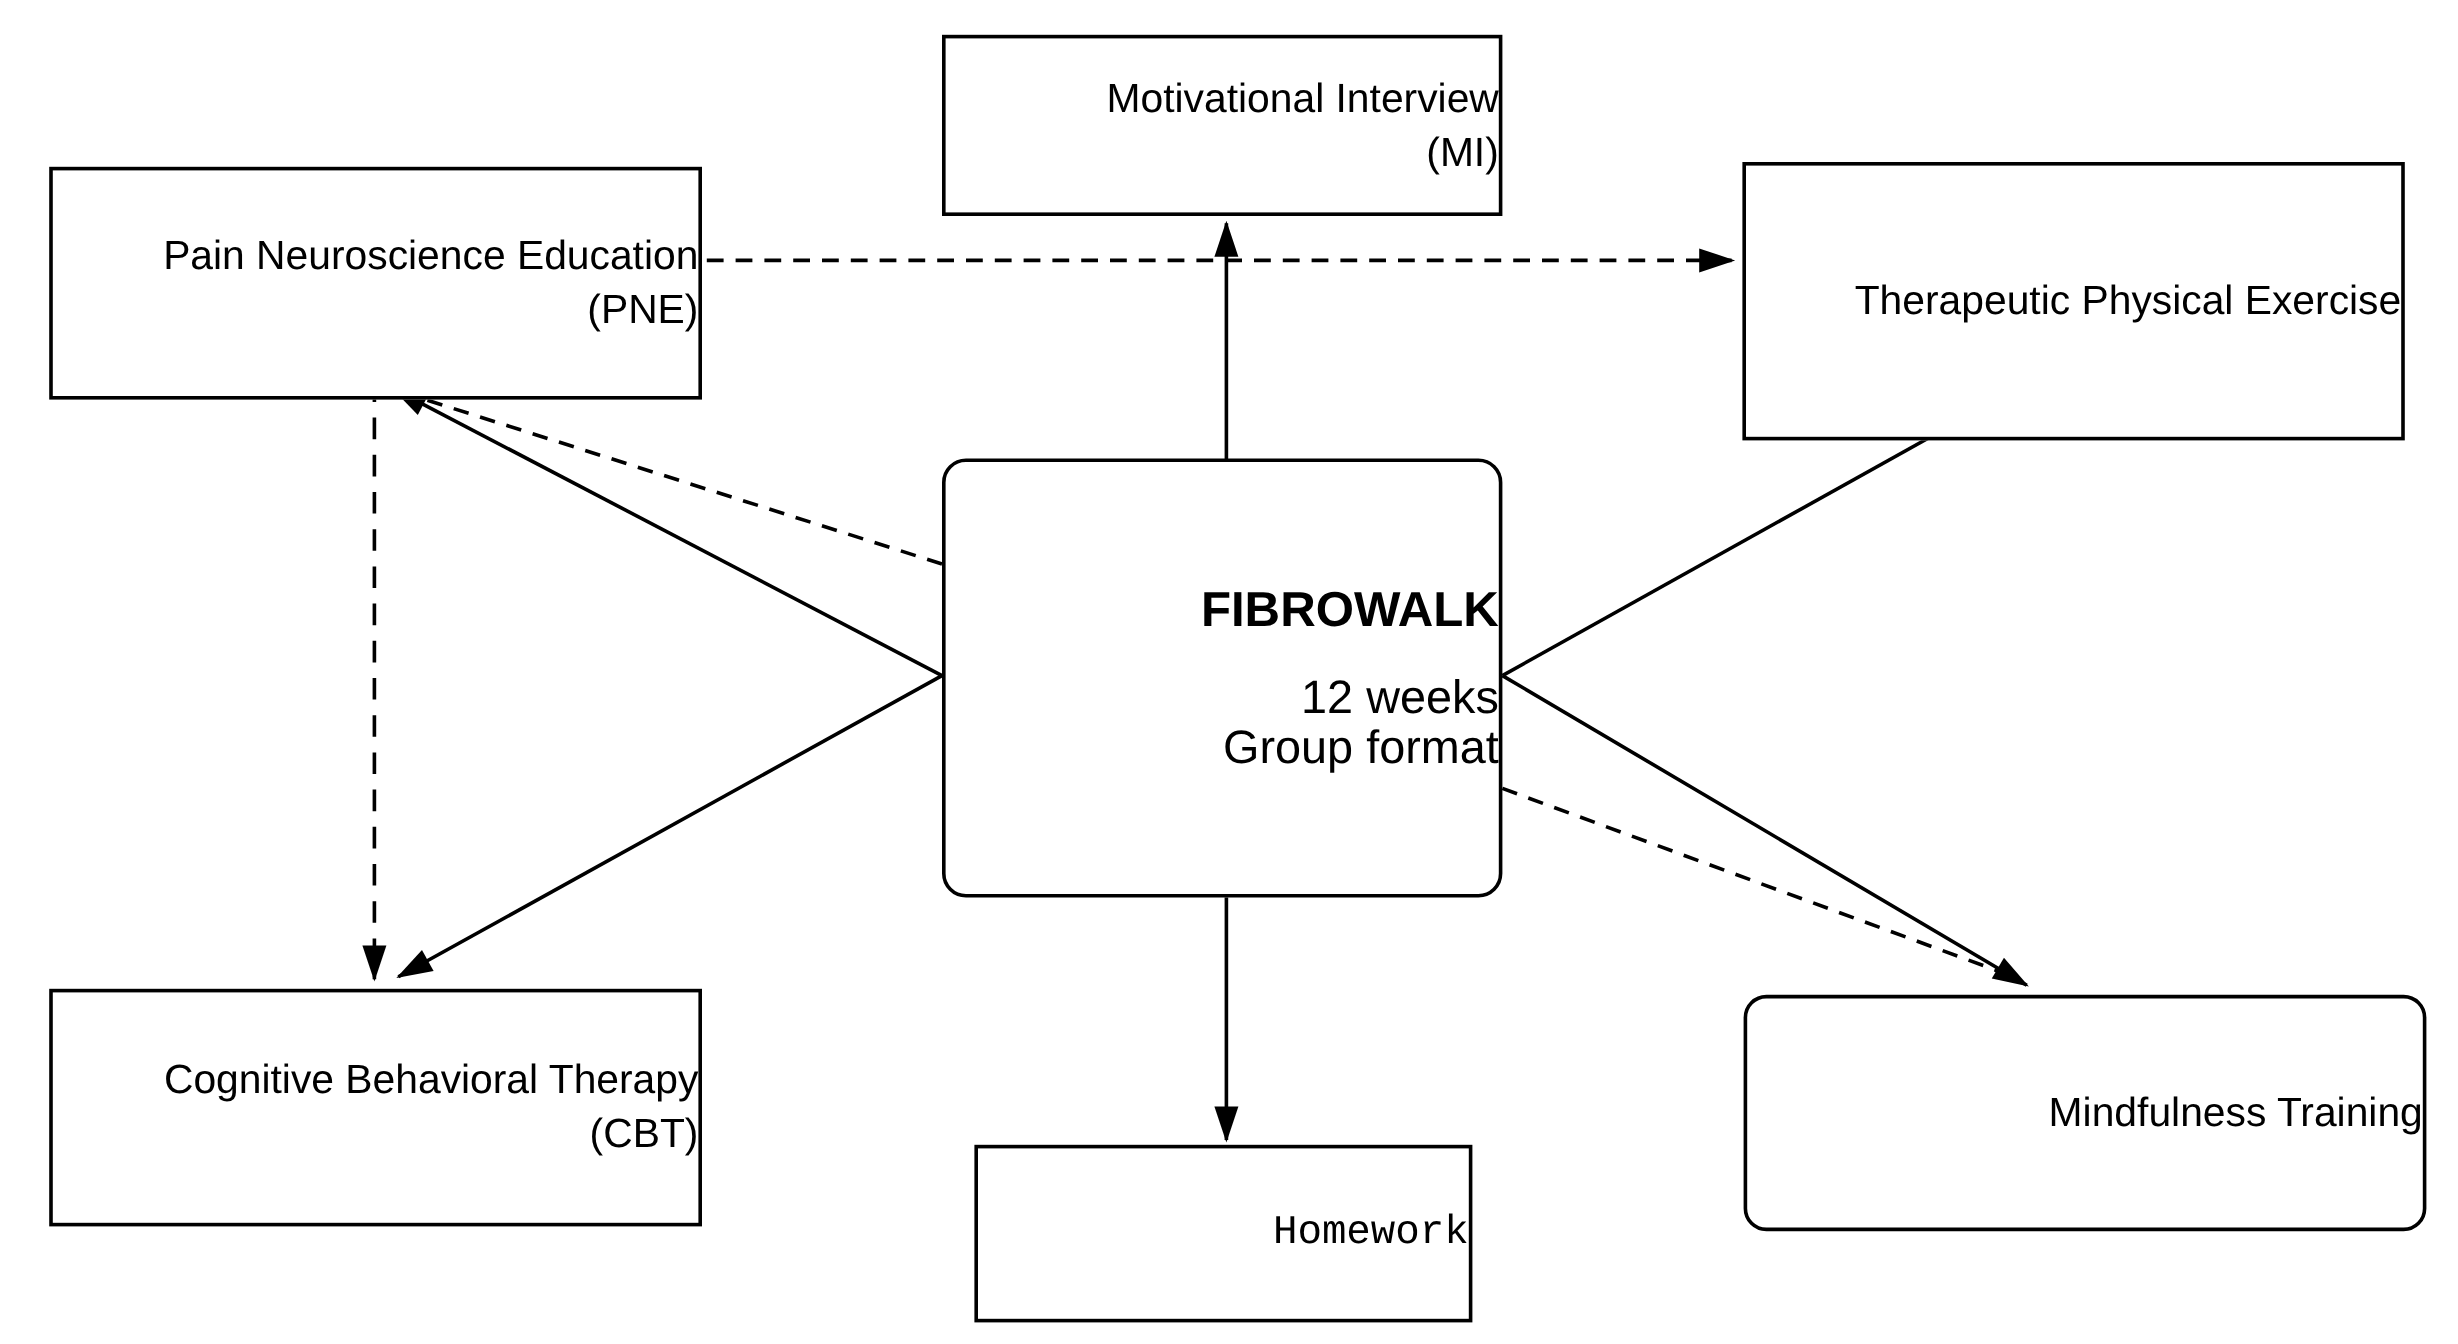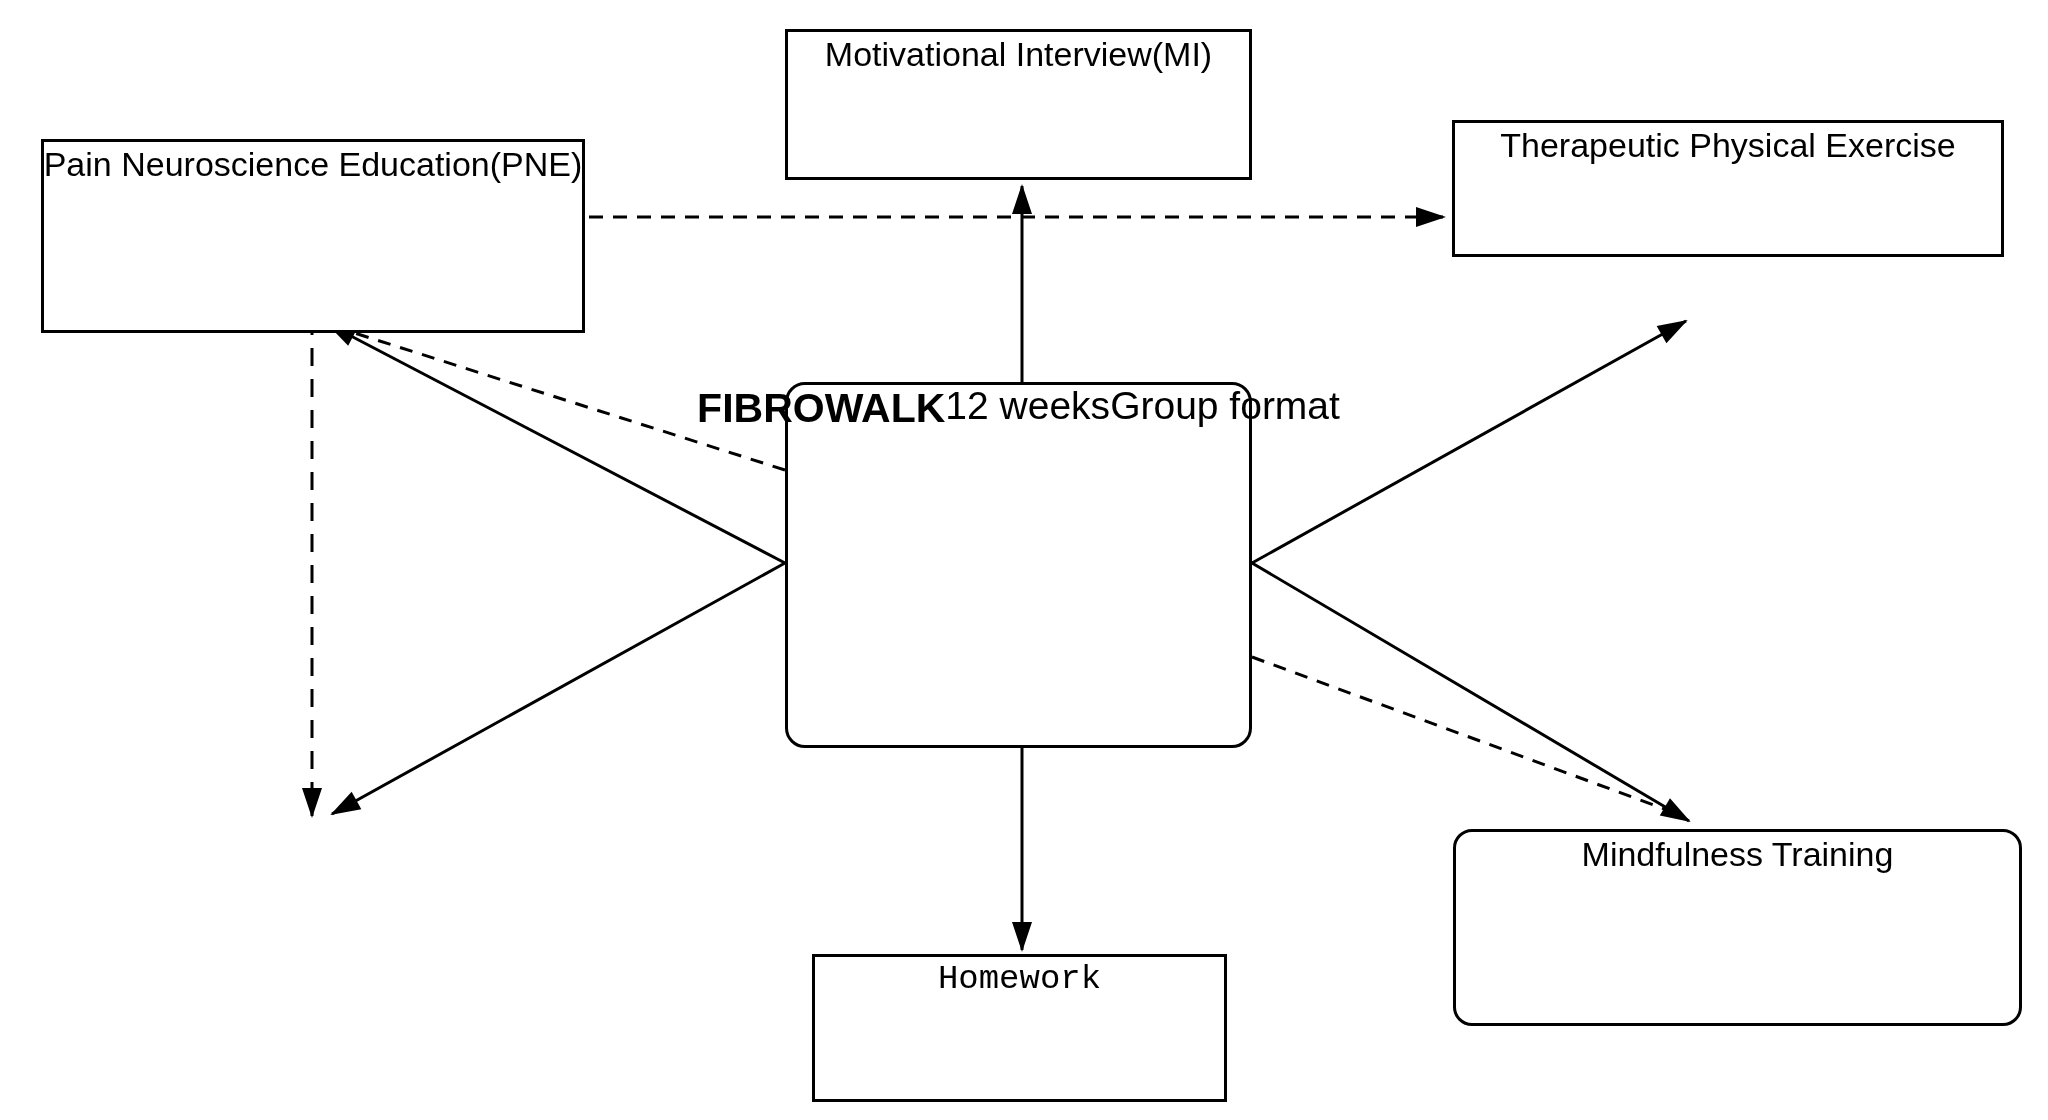--- a/index.html
+++ b/index.html
@@ -16,22 +16,22 @@
     position: absolute;
     left: 0; top: 0;
     width: 2048px; height: 1120px;
   }
   .node {
     position: absolute;
     background: #ffffff;
     border: 3.5px solid #000000;
     box-sizing: border-box;
     display: flex;
-    flex-direction: row;
-    align-items: flex-start;
+    flex-direction: column;
+    align-items: flex-end;
     justify-content: center;
     text-align: center;
   }
   .node .line {
     display: block;
     font-size: 34px;
     line-height: 45px;
     white-space: nowrap;
   }
   .node .title {
@@ -44,21 +44,21 @@
   }
   .node .meta {
     display: block;
     font-size: 39px;
     line-height: 42px;
     white-space: nowrap;
   }
   
   #box-pne        { left: 41px;   top: 119px; width: 544px; height: 194px; margin-top: 20px; }
   #box-mi         { left: 785px;  top: 29px;  width: 467px; height: 151px; }
-  #box-tpe        { left: 1452px; top: 120px; width: 552px; height: 137px; }
+  #box-tpe        { left: 1452px; top: 135px; width: 552px; height: 232px; }
   #box-fibrowalk  { left: 785px;  top: 382px; width: 467px; height: 366px; border-radius: 20px; }
   #box-cbt        { left: 41px;   top: 824px; width: 544px; height: 198px; }
   #box-mindfulness{ left: 1453px; top: 829px; width: 569px; height: 197px; border-radius: 19px; }
   #box-homework   { left: 812px;  top: 954px; width: 415px; height: 148px; font-family: Liberation Mono, monospace; }
 </style>
 </head>
 <body>
 
 <div class="canvas">
 
@@ -103,20 +103,24 @@
   <div class="node" id="box-tpe">
     <span class="line">Therapeutic Physical Exercise</span>
   </div>
 
   <div class="node" id="box-fibrowalk">
     <span class="title">FIBROWALK</span>
     <span class="meta">12 weeks</span>
     <span class="meta">Group format</span>
   </div>
 
+  <div class="node" id="box-cbt">
+    <span class="line">Cognitive Behavioral Therapy</span>
+    <span class="line">(CBT)</span>
+  </div>
 
   <div class="node" id="box-mindfulness">
     <span class="line">Mindfulness Training</span>
   </div>
 
   <div class="node" id="box-homework">
     <span class="line">Homework</span>
   </div>
 
 </div>

